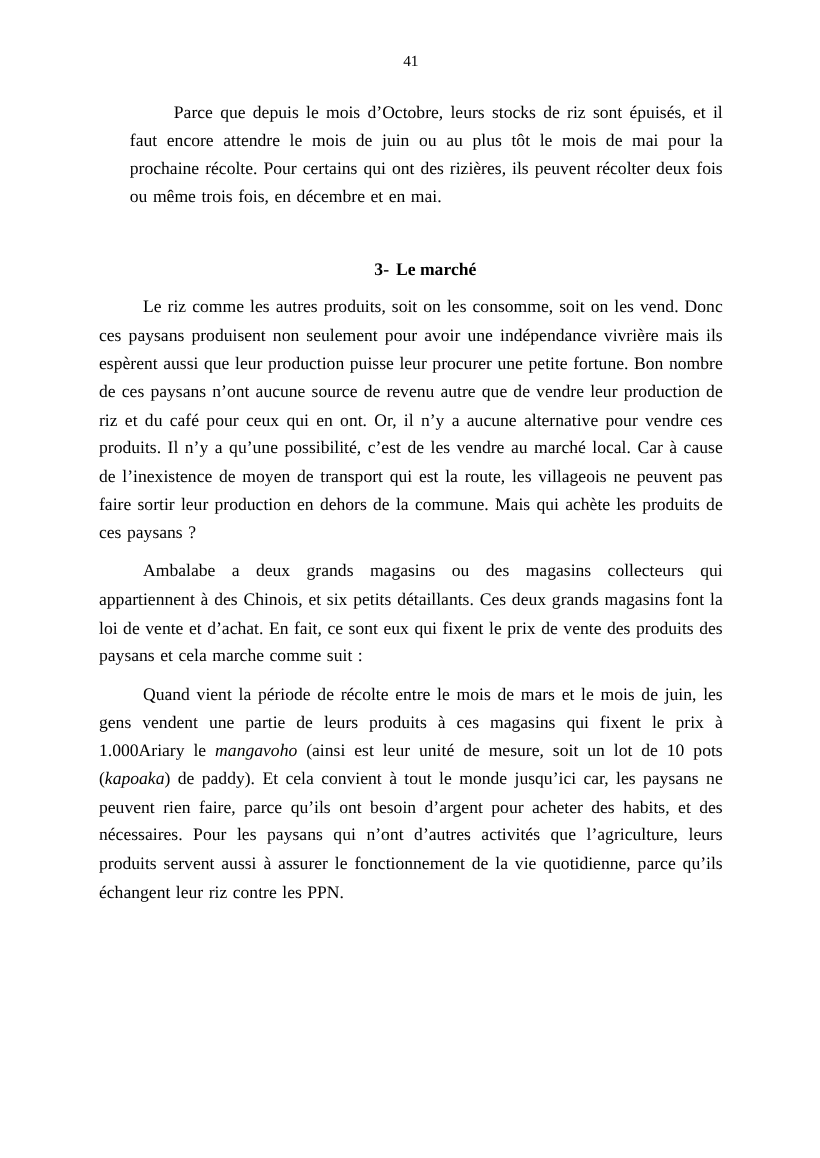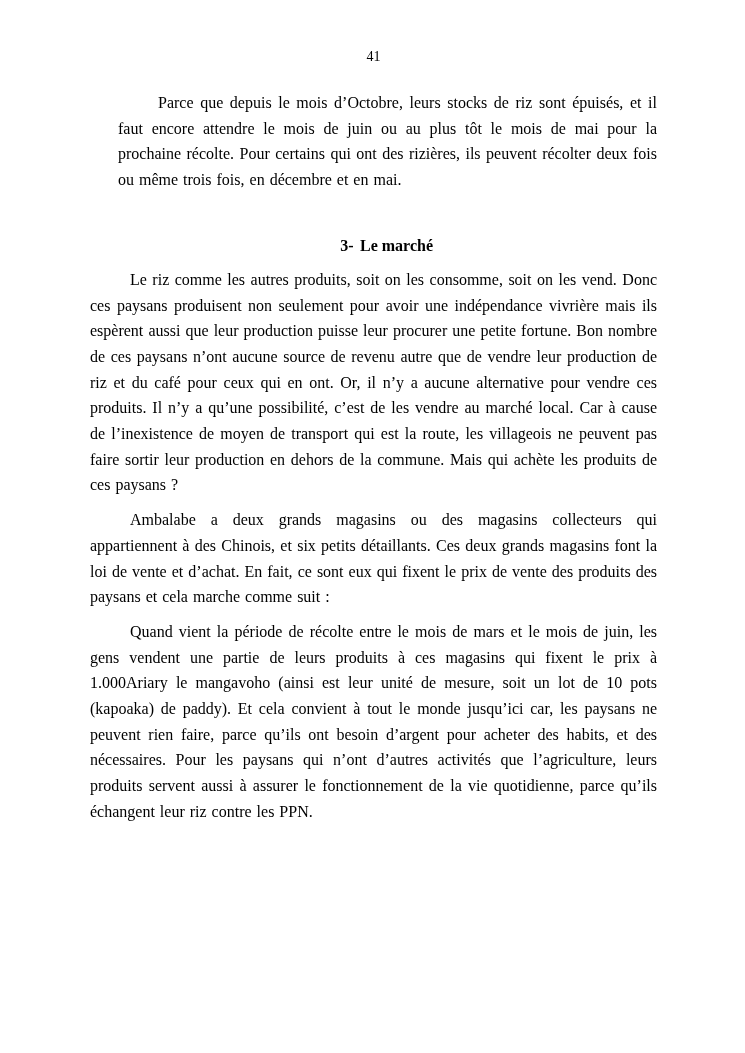--- a/index.html
+++ b/index.html
@@ -43,20 +43,21 @@
     line-height: 26px;
     font-weight: bold;
     text-align: center;
     text-indent: 0;
   }
   .section-heading .heading-number {
     display: inline-block;
     min-width: 26px;
   }
   .italic {
+    font-style: italic;
   }
 </style>
 </head>
 <body>
 
 <div class="page">
 
   <p class="page-number">41</p>
 
   <p class="para para-first">Parce que depuis le mois d’Octobre, leurs stocks de riz sont épuisés, et il faut encore attendre le mois de juin ou au plus tôt le mois de mai pour la prochaine récolte. Pour certains qui ont des rizières, ils peuvent récolter deux fois ou même trois fois, en décembre et en mai.</p>

